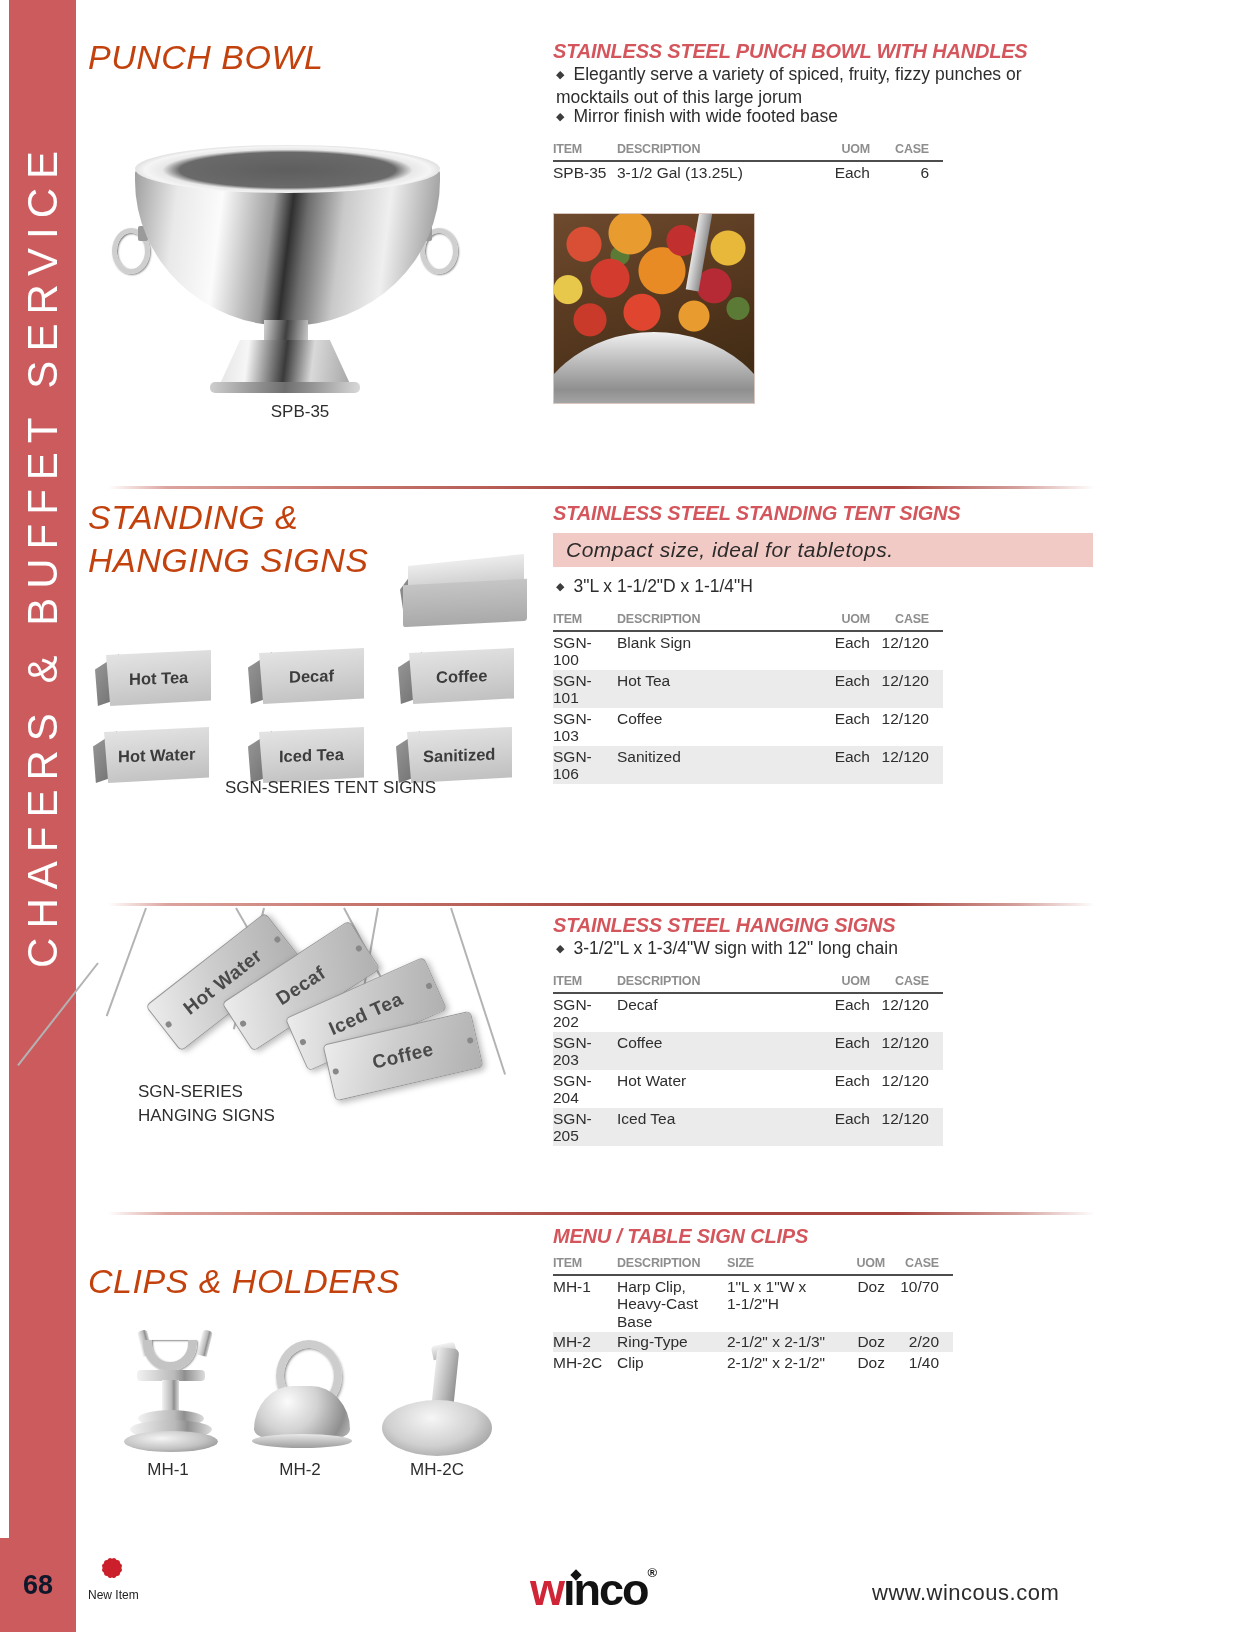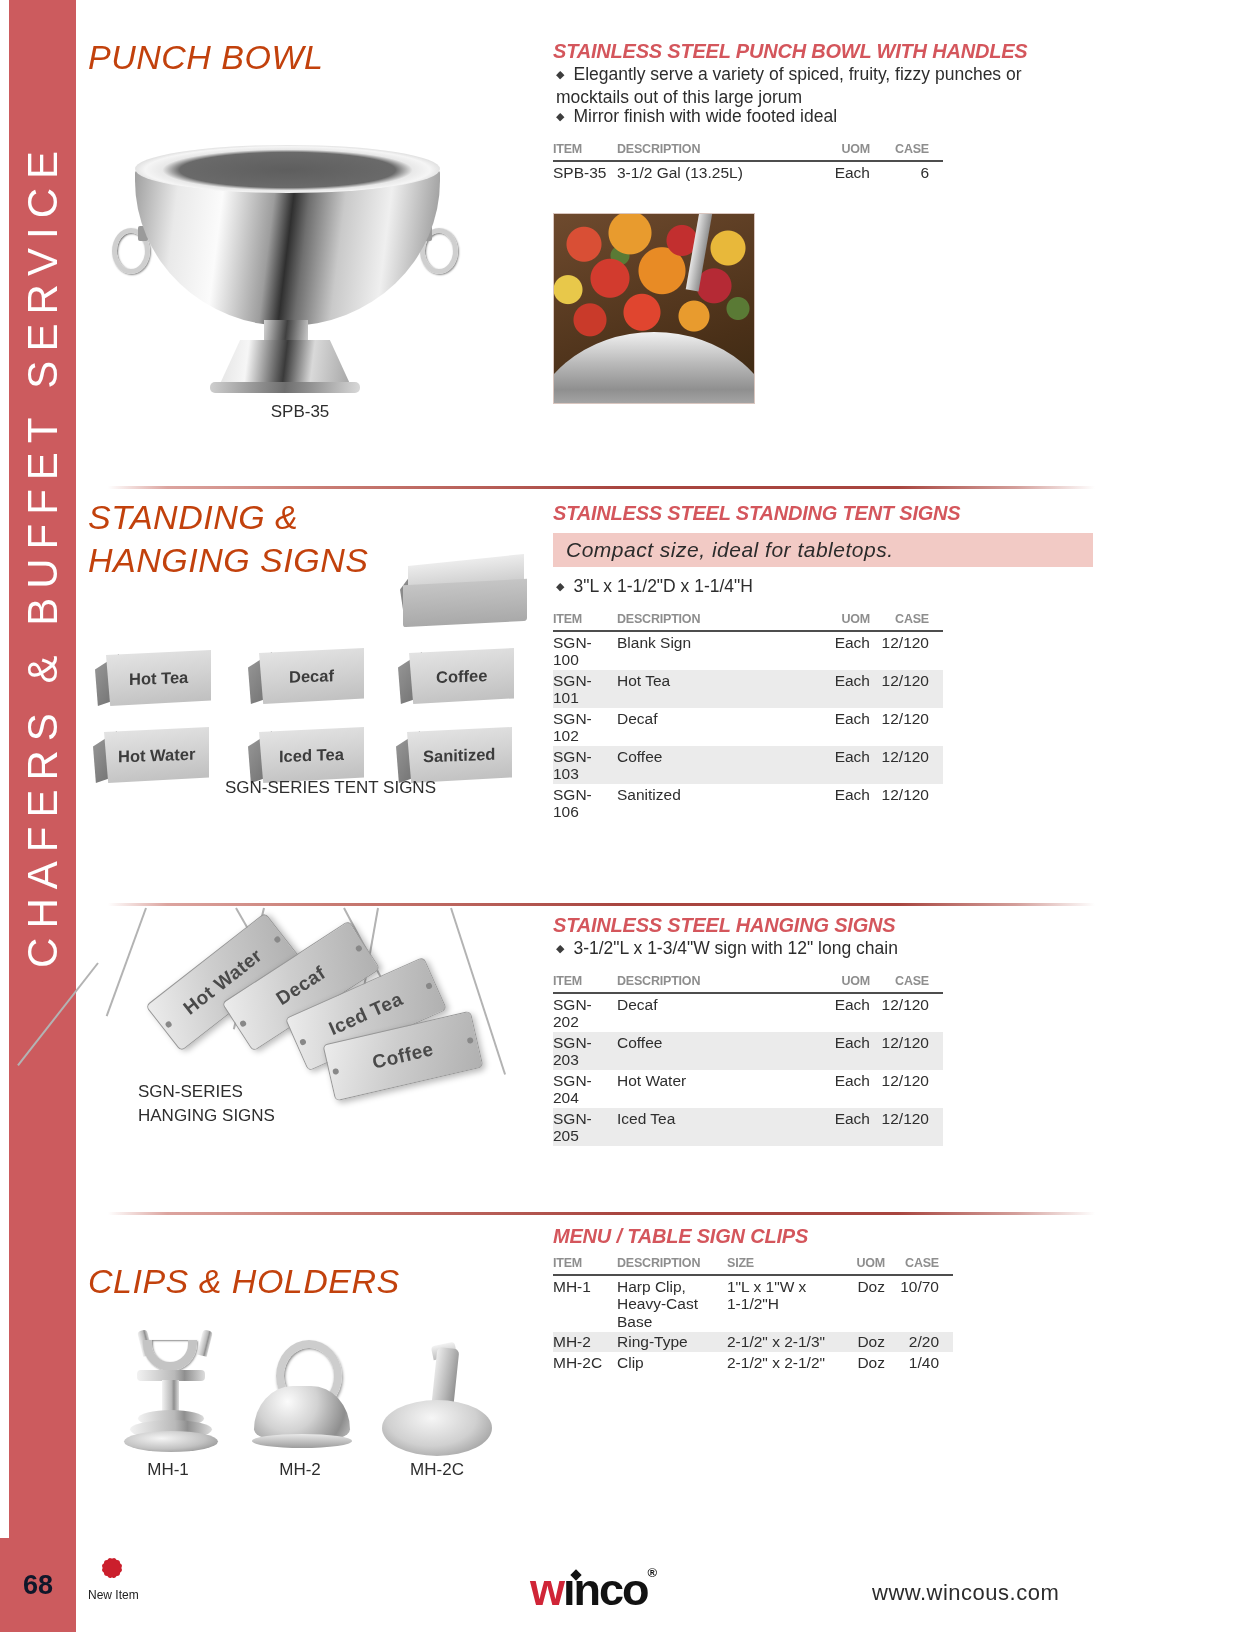--- a/index.html
+++ b/index.html
@@ -173,21 +173,21 @@
     <div class="pb-foot"></div>
     <div class="pb-base"></div>
   </div>
   <div class="abs caption" style="left:180px;top:402px;width:240px;text-align:center;">SPB-35</div>
 
   <div class="abs red-head" style="left:553px;top:40px;">STAINLESS STEEL PUNCH BOWL WITH HANDLES</div>
   <div class="abs bullet" style="left:556px;top:64px;width:492px;">
     <span class="dm">◆</span><span>Elegantly serve a variety of spiced, fruity, fizzy punches or mocktails out of this large jorum</span>
   </div>
   <div class="abs bullet" style="left:556px;top:106px;width:492px;">
-    <span class="dm">◆</span><span>Mirror finish with wide footed ideal</span>
+    <span class="dm">◆</span><span>Mirror finish with wide footed base</span>
   </div>
   <table class="abs spec-table" style="left:553px;top:140px;width:390px;">
       <colgroup>
         <col style="width: 64px;">
         <col style="width: 215px;">
         <col style="width: 48px;">
         <col style="width: 63px;">
       </colgroup>
       <thead>
         <tr>
@@ -285,26 +285,20 @@
       <tbody>
         <tr>
           <td>SGN-100</td>
           <td>Blank Sign</td>
           <td class="r">Each</td>
           <td class="r">12/120</td>
         </tr>
         <tr>
           <td>SGN-101</td>
           <td>Hot Tea</td>
-          <td class="r">Each</td>
-          <td class="r">12/120</td>
-        </tr>
-        <tr>
-          <td>SGN-102</td>
-          <td>Decaf</td>
           <td class="r">Each</td>
           <td class="r">12/120</td>
         </tr>
         <tr>
           <td>SGN-103</td>
           <td>Coffee</td>
           <td class="r">Each</td>
           <td class="r">12/120</td>
         </tr>
         <tr>

